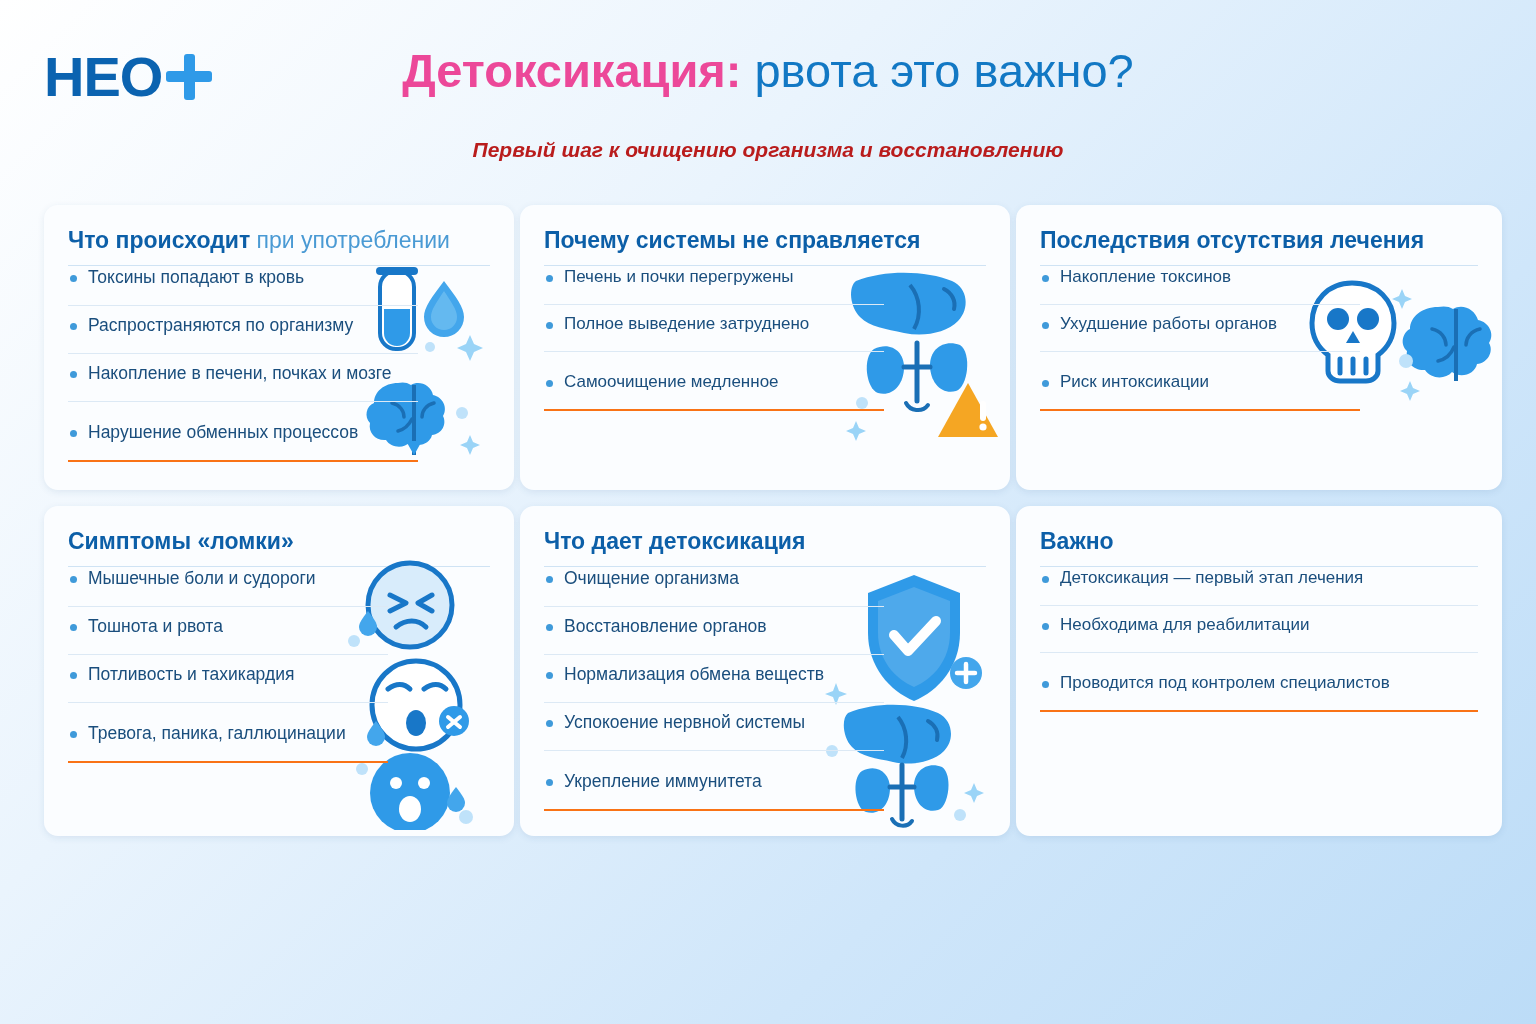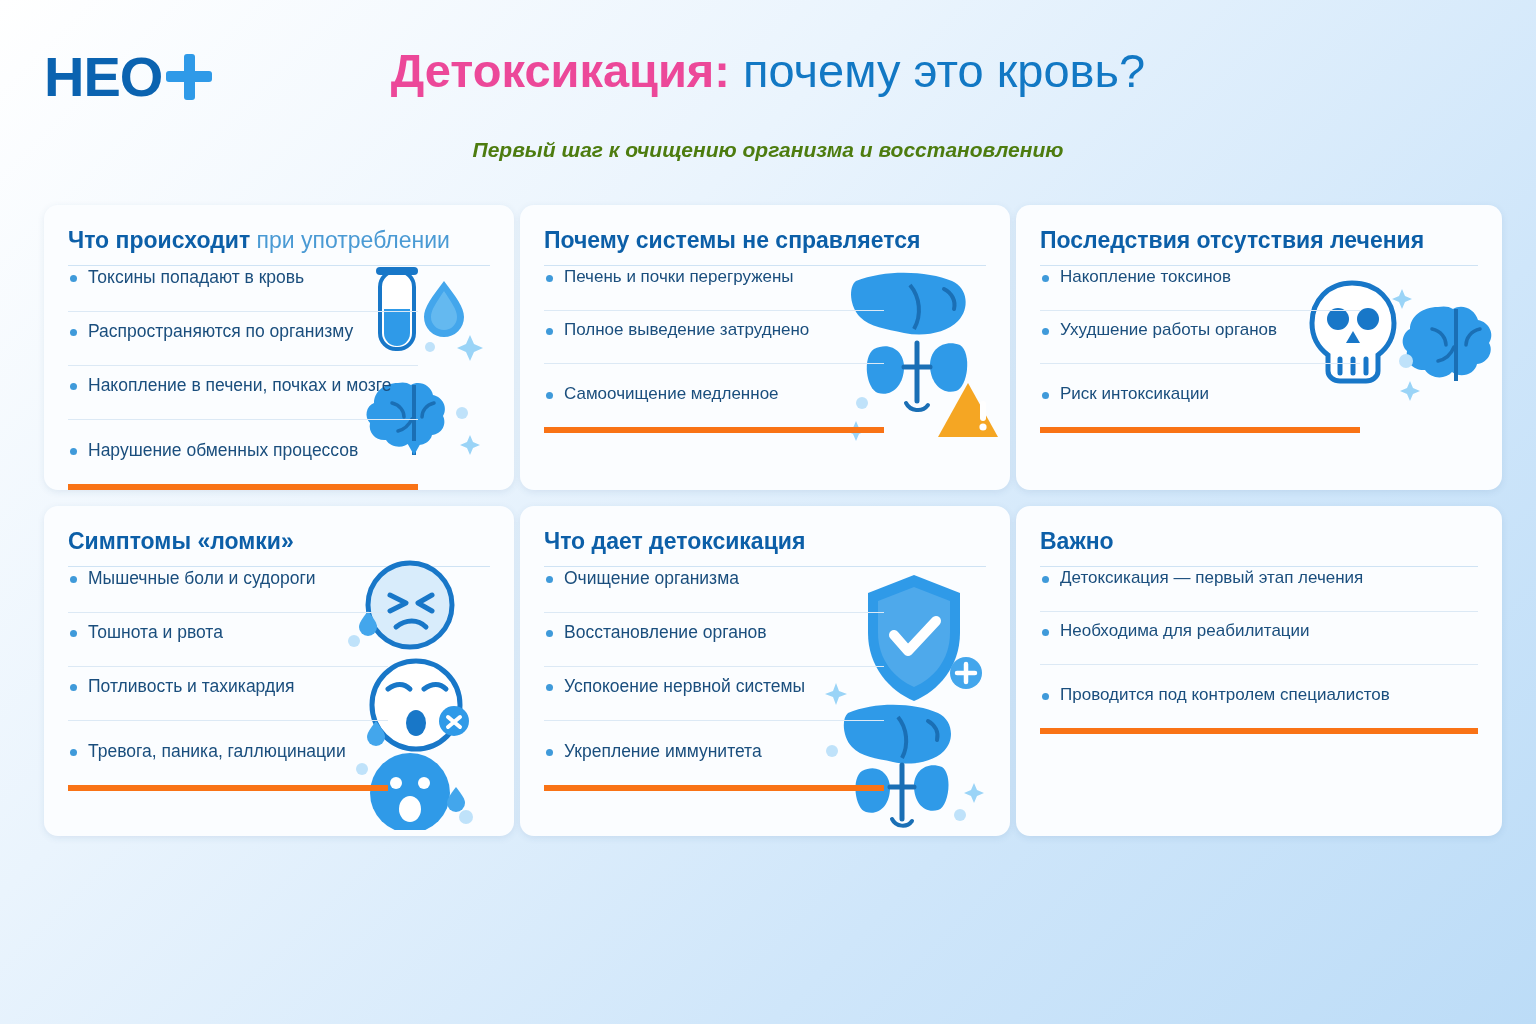--- a/index.html
+++ b/index.html
@@ -89,21 +89,21 @@
   }
   .subtitle {
     position: absolute;
     left: 0;
     top: 138px;
     width: 1536px;
     text-align: center;
     font-size: 21px;
     font-style: italic;
     font-weight: bold;
-    color: #4d7c0f;
+    color: #b91c1c;
   }
 
   
   .grid {
     position: absolute;
     left: 44px;
     top: 205px;
     width: 1450px;
     display: grid;
     grid-template-columns: 470px 490px 486px;
@@ -134,39 +134,39 @@
   }
   ul.items {
     list-style: none;
     margin: 0;
     padding: 0;
     position: relative;
     z-index: 2;
   }
   ul.items li {
     position: relative;
-    padding: 0 0 23px 20px;
+    padding: 0 0 17px 20px;
     margin-bottom: 9px;
     font-size: 17.5px;
     color: #1a4e7d;
     border-bottom: 1px solid #dce9f5;
     max-width: 330px;
   }
   ul.items li::before {
     content: "";
     position: absolute;
     left: 2px;
     top: 8px;
     width: 7px;
     height: 7px;
     border-radius: 50%;
     background: #3f9ada;
   }
   ul.items li:last-child {
-    border-bottom: 6px solid #f97316;
+    border-bottom: 2px solid #f97316;
     margin-top: 20px;
   }
   .c2 ul.items li { max-width: 320px; font-size: 17px; }
   .c3 ul.items li { max-width: 300px; font-size: 17px; }
   .c6 ul.items li { max-width: 430px; font-size: 17px; }
   .c5 ul.items li { max-width: 320px; }
   .c4 ul.items li { max-width: 300px; }
 
   .art {
     position: absolute;
@@ -181,21 +181,21 @@
 <body>
 
 <div class="page">
 
   <div class="header">
     <div class="logo">
       <span class="logo-text">HEO</span>
       <span class="logo-plus"></span>
     </div>
     <div class="title">
-      <b>Детоксикация:</b><span> почему это кровь?</span>
+      <b>Детоксикация:</b><span> рвота это важно?</span>
     </div>
     <div class="subtitle">Первый шаг к очищению организма и восстановлению</div>
   </div>
 
   <div class="grid">
 
     <div class="card c1">
       <div class="card-title">
         <span>Что происходит</span><span class="muted"> при употреблении</span>
       </div>
@@ -318,20 +318,21 @@
       </svg>
     </div>
 
     <div class="card c5">
       <div class="card-title">
         <span>Что дает детоксикация</span>
       </div>
       <ul class="items">
         <li>Очищение организма</li>
         <li>Восстановление органов</li>
+        <li>Нормализация обмена веществ</li>
         <li>Успокоение нервной системы</li>
         <li>Укрепление иммунитета</li>
       </ul>
       <svg class="art" width="190" height="265" viewBox="0 0 190 265">
 
         <path d="M100 10 l46 18 v40 c0 34 -22 58 -46 68 c-24 -10 -46 -34 -46 -68 v-40z" fill="#2f9ae8"></path>
         <path d="M100 22 l36 14 v32 c0 27 -17 46 -36 54 c-19 -8 -36 -27 -36 -54 v-32z" fill="#ffffff" opacity=".15"></path>
         <path d="M80 70 l14 16 28 -30" stroke="#ffffff" stroke-width="10" fill="none" stroke-linecap="round" stroke-linejoin="round"></path>
 
         <circle cx="152" cy="108" r="16" fill="#43a6ec"></circle>

